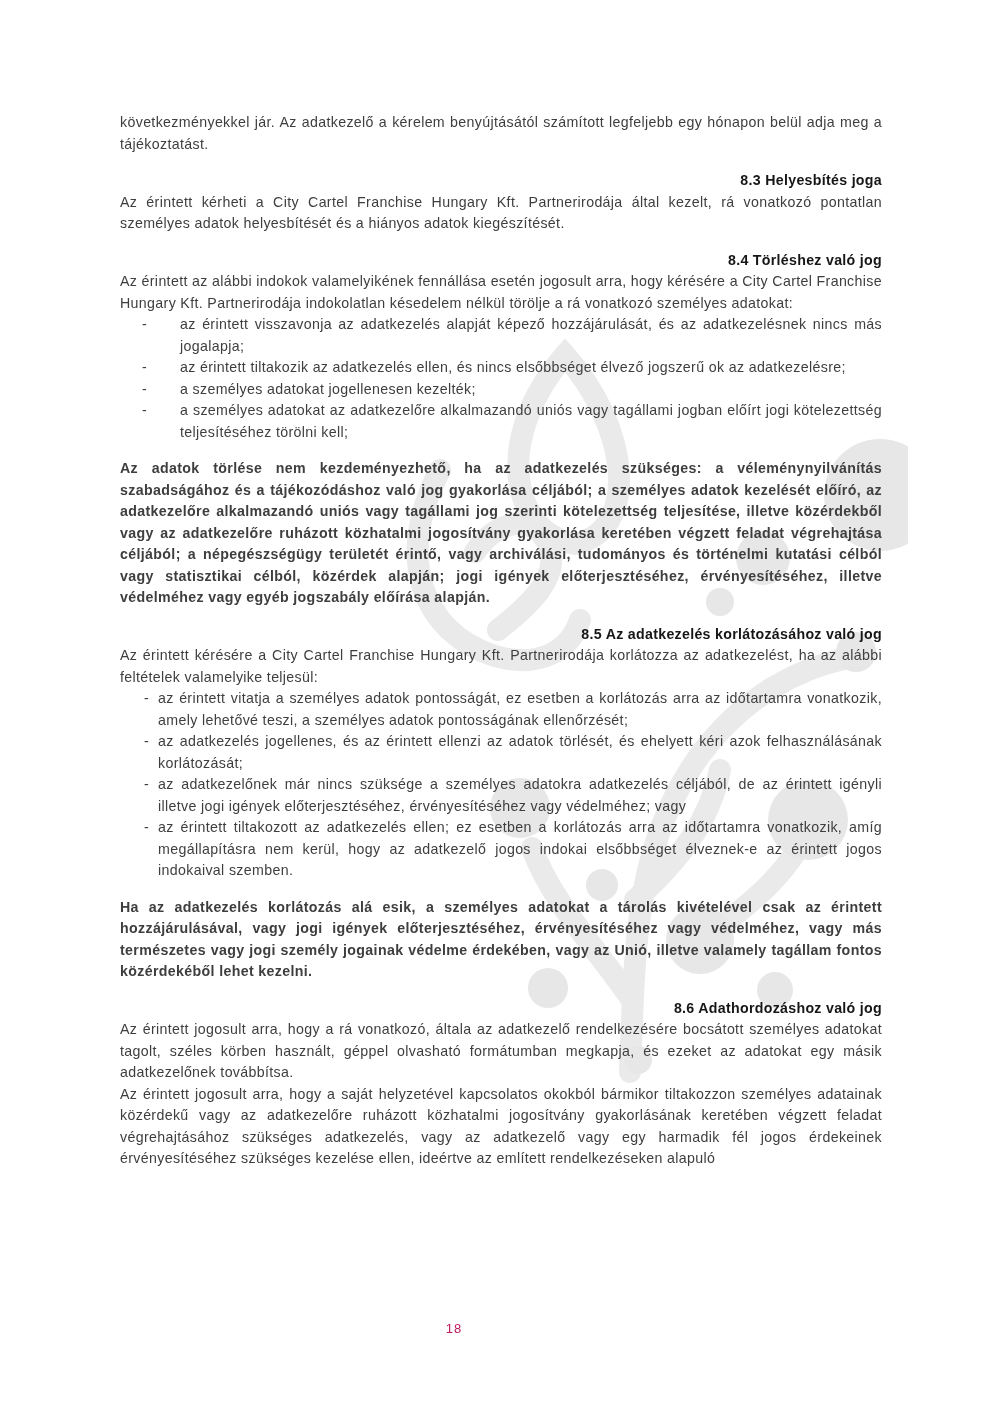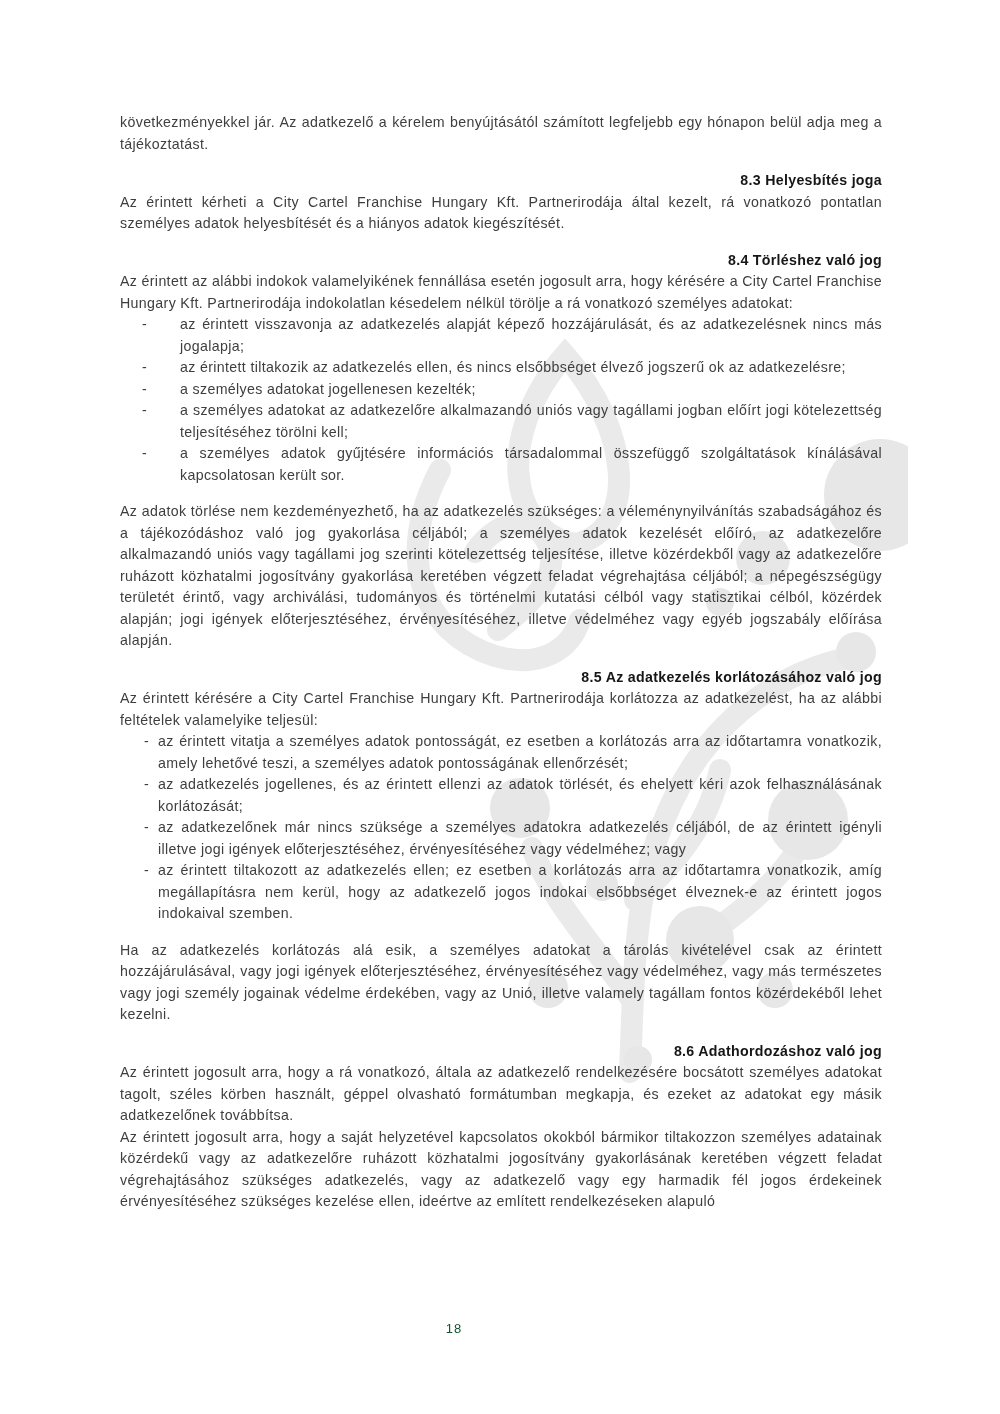--- a/index.html
+++ b/index.html
@@ -19,24 +19,24 @@
   .content p{margin:0;}
   .content h2{
     font-size:14.2px;line-height:21.5px;font-weight:bold;
     color:#161616;margin:15px 0 0 0;text-align:right;letter-spacing:0.3px;
   }
   ul.dash{list-style:none;margin:0;padding:0;}
   ul.dash li{position:relative;padding-left:60px;}
   ul.dash li::before{content:"-";position:absolute;left:22px;top:0;color:#3e3e3e;}
   ul.dash.tight li{padding-left:38px;}
   ul.dash.tight li::before{left:24px;}
-  p.spaced{margin-top:15px !important;}
+  p.spaced{margin-top:15px !important;font-weight:bold;}
   .page-footer{
     position:absolute;left:0;right:0;bottom:78px;z-index:1;
-    text-align:center;font-size:13px;color:#14532d;letter-spacing:1px;
+    text-align:center;font-size:13px;color:#be185d;letter-spacing:1px;
   }
 </style>
 </head>
 <body>
 
 <div class="page">
 
   <svg class="watermark" width="580" height="800" viewBox="0 0 580 800" aria-hidden="true">
     <g fill="none" stroke="#eaeaea" stroke-width="22" stroke-linecap="round">
       <path d="M185,55 C115,135 128,232 195,244 C260,230 250,128 185,55 Z"></path>
@@ -69,21 +69,20 @@
     <h2>8.3 Helyesbítés joga</h2>
     <p>Az érintett kérheti a City Cartel Franchise Hungary Kft. Partnerirodája által kezelt, rá vonatkozó pontatlan személyes adatok helyesbítését és a hiányos adatok kiegészítését.</p>
 
     <h2>8.4  Törléshez való jog</h2>
     <p>Az érintett az alábbi indokok valamelyikének fennállása esetén jogosult arra, hogy kérésére a City Cartel Franchise Hungary Kft. Partnerirodája indokolatlan késedelem nélkül törölje a rá vonatkozó személyes adatokat:</p>
     <ul class="dash">
       <li>az érintett visszavonja az adatkezelés alapját képező hozzájárulását, és az adatkezelésnek nincs más jogalapja;</li>
       <li>az érintett tiltakozik az adatkezelés ellen, és nincs elsőbbséget élvező jogszerű ok az adatkezelésre;</li>
       <li>a személyes adatokat jogellenesen kezelték;</li>
       <li>a személyes adatokat az adatkezelőre alkalmazandó uniós vagy tagállami jogban előírt jogi kötelezettség teljesítéséhez törölni kell;</li>
-      <li>a személyes adatok gyűjtésére információs társadalommal összefüggő szolgáltatások kínálásával kapcsolatosan került sor.</li>
     </ul>
     <p class="spaced">Az adatok törlése nem kezdeményezhető, ha az adatkezelés szükséges: a véleménynyilvánítás szabadságához és a tájékozódáshoz való jog gyakorlása céljából; a személyes adatok kezelését előíró, az adatkezelőre alkalmazandó uniós vagy tagállami jog szerinti kötelezettség teljesítése, illetve közérdekből vagy az adatkezelőre ruházott közhatalmi jogosítvány gyakorlása keretében végzett feladat végrehajtása céljából; a népegészségügy területét érintő, vagy archiválási, tudományos és történelmi kutatási célból vagy statisztikai célból, közérdek alapján;  jogi igények előterjesztéséhez, érvényesítéséhez, illetve védelméhez vagy egyéb jogszabály előírása alapján.</p>
 
     <h2>8.5  Az adatkezelés korlátozásához való jog</h2>
     <p>Az érintett kérésére a City Cartel Franchise Hungary Kft. Partnerirodája korlátozza az adatkezelést, ha az alábbi feltételek valamelyike teljesül:</p>
     <ul class="dash tight">
       <li>az érintett vitatja a személyes adatok pontosságát, ez esetben a korlátozás arra az időtartamra vonatkozik, amely lehetővé teszi, a személyes adatok pontosságának ellenőrzését;</li>
       <li>az adatkezelés jogellenes, és az érintett ellenzi az adatok törlését, és ehelyett kéri azok felhasználásának korlátozását;</li>
       <li>az adatkezelőnek már nincs szüksége a személyes adatokra adatkezelés céljából, de az érintett igényli illetve jogi igények előterjesztéséhez, érvényesítéséhez vagy védelméhez; vagy</li>
       <li>az érintett tiltakozott az adatkezelés ellen; ez esetben a korlátozás arra az időtartamra vonatkozik, amíg megállapításra nem kerül, hogy az adatkezelő jogos indokai elsőbbséget élveznek-e az érintett jogos indokaival szemben.</li>

